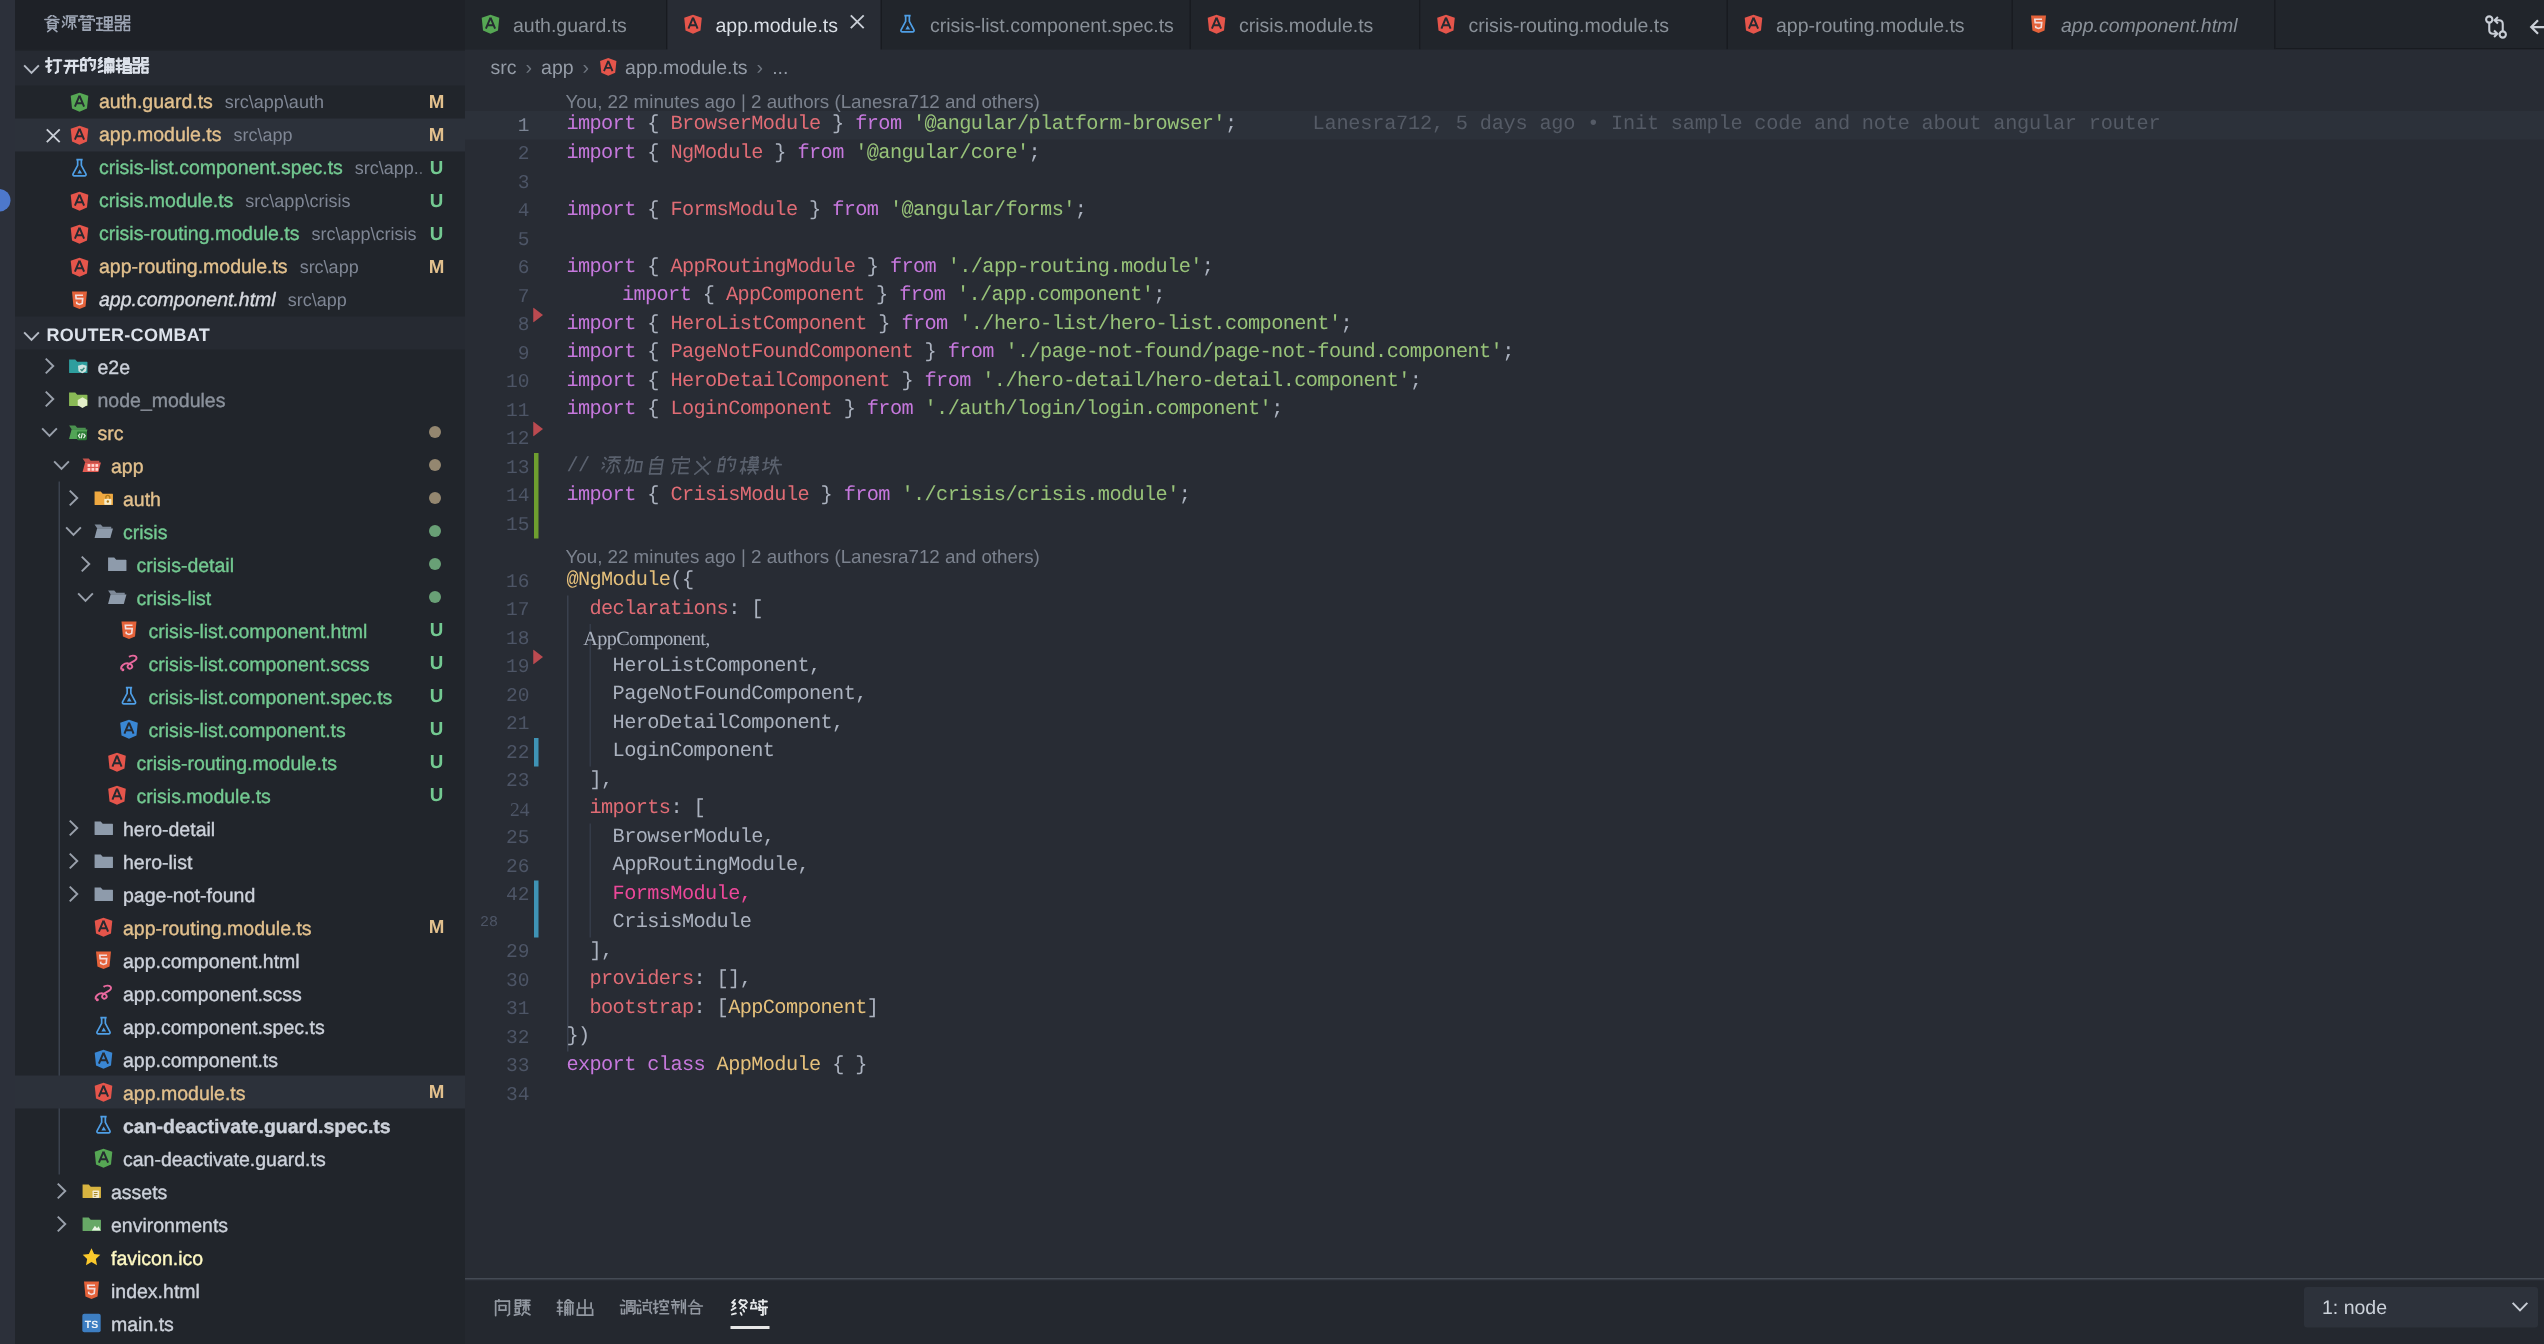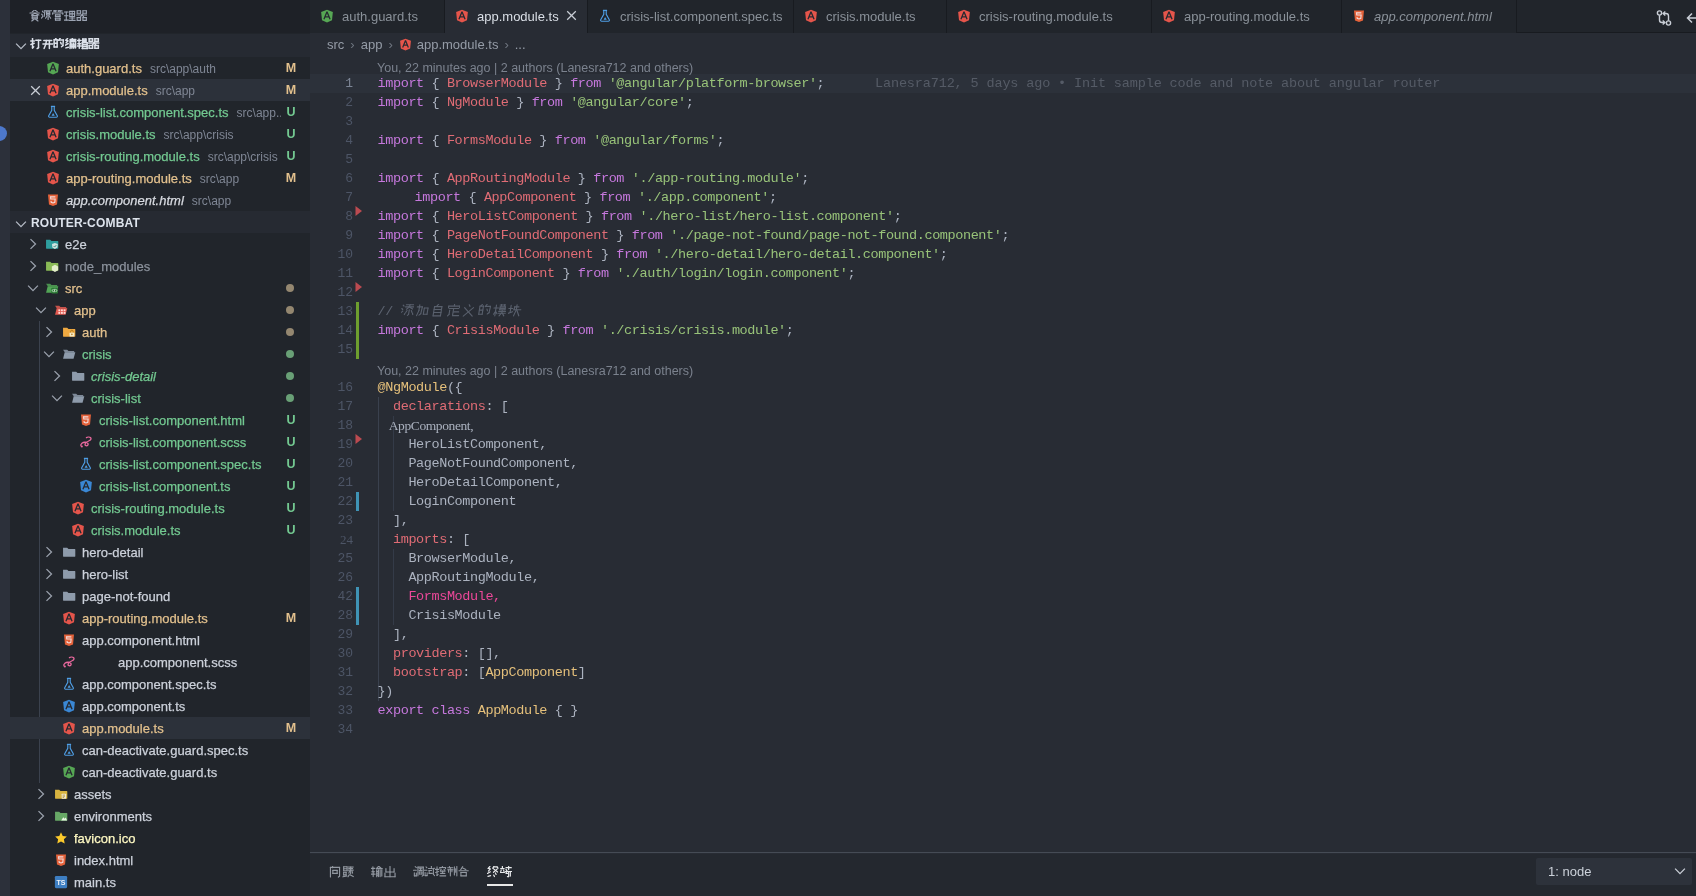--- a/index.html
+++ b/index.html
@@ -308,21 +308,21 @@
       <path d="M3.1 6.1 H15.2 L13.2 13.4 H1.2 Z" fill="#8e9bab"></path>
     </svg></div>
 <div style="position:absolute;left:82px;top:347px;width:190px;height:15px;color:#73c991;font-size:13px;line-height:15px;white-space:nowrap;overflow:hidden;-webkit-text-stroke:0.25px;">crisis</div>
 <div style="position:absolute;left:286px;top:350px;width:8px;height:8px;background:#69a076;border-radius:50%;"></div>
 <div style="position:absolute;left:49px;top:368px;width:16px;height:16px;"><svg width="16" height="16" viewBox="0 0 16 16" fill="none">
       <path d="M5.5 3.1 L10.5 8 5.5 12.9" stroke="#9aa1ac" stroke-width="1.3"></path>
     </svg></div>
 <div style="position:absolute;left:71px;top:369px;width:14px;height:14px;"><svg width="14" height="14" viewBox="0 0 16 16">
       <path d="M1.2 3.1 H5.9 L7.4 4.7 H14.8 Q15.2 4.7 15.2 5.2 V12.9 Q15.2 13.4 14.7 13.4 H1.7 Q1.2 13.4 1.2 12.9 Z" fill="#8e9bab"></path>
     </svg></div>
-<div style="position:absolute;left:91px;top:369px;width:190px;height:15px;color:#73c991;font-size:13px;line-height:15px;white-space:nowrap;overflow:hidden;font-style:italic;-webkit-text-stroke:0.25px;">crisis-detail</div>
+<div style="position:absolute;left:91px;top:369px;width:190px;height:15px;color:#73c991;font-size:13px;line-height:15px;white-space:nowrap;overflow:hidden;-webkit-text-stroke:0.25px;">crisis-detail</div>
 <div style="position:absolute;left:286px;top:372px;width:8px;height:8px;background:#69a076;border-radius:50%;"></div>
 <div style="position:absolute;left:49px;top:390px;width:16px;height:16px;"><svg width="16" height="16" viewBox="0 0 16 16" fill="none">
       <path d="M3.1 5.6 L8 10.6 12.9 5.6" stroke="#9aa1ac" stroke-width="1.3"></path>
     </svg></div>
 <div style="position:absolute;left:71px;top:391px;width:14px;height:14px;"><svg width="14" height="14" viewBox="0 0 16 16">
       <path d="M1.2 3.1 H5.9 L7.4 4.7 H13.9 V6.2 H3.4 Z" fill="#8e9bab" opacity=".85"></path>
       <path d="M3.1 6.1 H15.2 L13.2 13.4 H1.2 Z" fill="#8e9bab"></path>
     </svg></div>
 <div style="position:absolute;left:91px;top:391px;width:190px;height:15px;color:#73c991;font-size:13px;line-height:15px;white-space:nowrap;overflow:hidden;-webkit-text-stroke:0.25px;">crisis-list</div>
 <div style="position:absolute;left:286px;top:394px;width:8px;height:8px;background:#69a076;border-radius:50%;"></div>
@@ -392,21 +392,21 @@
 <div style="position:absolute;left:282px;top:610px;width:18px;height:16px;color:#e2c08d;font-size:12.5px;font-weight:bold;text-align:center;line-height:16px;">M</div>
 <div style="position:absolute;left:62px;top:633px;width:14px;height:14px;"><svg width="14" height="14" viewBox="0 0 16 16">
       <path d="M2.3 1.6 H13.7 L12.6 13 8 14.8 3.4 13 Z" fill="#e4623a"></path>
       <path d="M10.7 4.4 H5.2 L5.45 6.9 H10.45 L10.05 10.6 L8 11.4 L5.95 10.6 L5.8 9.2" stroke="#f2dddD" stroke-width="1.25" fill="none"></path>
     </svg></div>
 <div style="position:absolute;left:82px;top:633px;width:190px;height:15px;color:#ccd1da;font-size:13px;line-height:15px;white-space:nowrap;overflow:hidden;-webkit-text-stroke:0.25px;">app.component.html</div>
 <div style="position:absolute;left:62px;top:655px;width:14px;height:14px;"><svg width="14" height="14" viewBox="0 0 16 16" fill="none">
       <path d="M2.2 12.9 C1.3 10.2 4.4 8.0 7.3 8.3 C10.2 8.6 11.1 10.5 10.0 11.7 C9.0 12.8 6.7 12.4 6.9 10.6 C7.1 8.8 9.8 7.4 12.0 6.3 C13.6 5.5 14.2 4.2 13.3 3.2 C12.2 2.0 9.6 2.2 8.0 3.3" stroke="#e9699e" stroke-width="1.5"></path>
       <circle cx="3.3" cy="13.2" r="1.15" fill="#e9699e" stroke="none"></circle>
     </svg></div>
-<div style="position:absolute;left:82px;top:655px;width:190px;height:15px;color:#ccd1da;font-size:13px;line-height:15px;white-space:nowrap;overflow:hidden;margin-left:36px;-webkit-text-stroke:0.25px;">app.component.scss</div>
+<div style="position:absolute;left:82px;top:655px;width:190px;height:15px;color:#ccd1da;font-size:13px;line-height:15px;white-space:nowrap;overflow:hidden;-webkit-text-stroke:0.25px;">app.component.scss</div>
 <div style="position:absolute;left:62px;top:677px;width:14px;height:14px;"><svg width="14" height="14" viewBox="0 0 16 16" fill="none" stroke="#4f9fe6">
       <path d="M5.6 1.6 H10.4" stroke-width="1.4"></path>
       <path d="M6.6 1.8 V6 L3.1 12.4 A1.1 1.1 0 0 0 4.1 14 H11.9 A1.1 1.1 0 0 0 12.9 12.4 L9.4 6 V1.8" stroke-width="1.3"></path>
       <path d="M8.1 9.2 10 12.2 H6.4 Z" fill="#4f9fe6" stroke="none"></path>
     </svg></div>
 <div style="position:absolute;left:82px;top:677px;width:190px;height:15px;color:#ccd1da;font-size:13px;line-height:15px;white-space:nowrap;overflow:hidden;-webkit-text-stroke:0.25px;">app.component.spec.ts</div>
 <div style="position:absolute;left:62px;top:699px;width:14px;height:14px;"><svg width="14" height="14" viewBox="0 0 16 16">
       <path d="M8 .9 14.7 3.3 13.7 12.9 8 15.4 2.3 12.9 1.3 3.3 Z" fill="#3a87d4"></path>
       <path d="M8 3.2 4.5 11.6 M8 3.2 11.5 11.6 M5.8 8.9 10.2 8.9" stroke="#262a31" stroke-width="1.5" fill="none"></path>
     </svg></div>
@@ -416,21 +416,21 @@
       <path d="M8 .9 14.7 3.3 13.7 12.9 8 15.4 2.3 12.9 1.3 3.3 Z" fill="#e5554b"></path>
       <path d="M8 3.2 4.5 11.6 M8 3.2 11.5 11.6 M5.8 8.9 10.2 8.9" stroke="#262a31" stroke-width="1.5" fill="none"></path>
     </svg></div>
 <div style="position:absolute;left:82px;top:721px;width:190px;height:15px;color:#e2c08d;font-size:13px;line-height:15px;white-space:nowrap;overflow:hidden;-webkit-text-stroke:0.25px;">app.module.ts</div>
 <div style="position:absolute;left:282px;top:720px;width:18px;height:16px;color:#e2c08d;font-size:12.5px;font-weight:bold;text-align:center;line-height:16px;">M</div>
 <div style="position:absolute;left:62px;top:743px;width:14px;height:14px;"><svg width="14" height="14" viewBox="0 0 16 16" fill="none" stroke="#4f9fe6">
       <path d="M5.6 1.6 H10.4" stroke-width="1.4"></path>
       <path d="M6.6 1.8 V6 L3.1 12.4 A1.1 1.1 0 0 0 4.1 14 H11.9 A1.1 1.1 0 0 0 12.9 12.4 L9.4 6 V1.8" stroke-width="1.3"></path>
       <path d="M8.1 9.2 10 12.2 H6.4 Z" fill="#4f9fe6" stroke="none"></path>
     </svg></div>
-<div style="position:absolute;left:82px;top:743px;width:190px;height:15px;color:#ccd1da;font-size:13px;line-height:15px;white-space:nowrap;overflow:hidden;-webkit-text-stroke:0.25px;">can-deactivate.guard.spec.ts</div>
+<div style="position:absolute;left:82px;top:743px;width:190px;height:15px;color:#ccd1da;font-size:13px;line-height:15px;white-space:nowrap;overflow:hidden;font-weight:bold;-webkit-text-stroke:0.25px;">can-deactivate.guard.spec.ts</div>
 <div style="position:absolute;left:62px;top:765px;width:14px;height:14px;"><svg width="14" height="14" viewBox="0 0 16 16">
       <path d="M8 .9 14.7 3.3 13.7 12.9 8 15.4 2.3 12.9 1.3 3.3 Z" fill="#56a754"></path>
       <path d="M8 3.2 4.5 11.6 M8 3.2 11.5 11.6 M5.8 8.9 10.2 8.9" stroke="#262a31" stroke-width="1.5" fill="none"></path>
     </svg></div>
 <div style="position:absolute;left:82px;top:765px;width:190px;height:15px;color:#ccd1da;font-size:13px;line-height:15px;white-space:nowrap;overflow:hidden;-webkit-text-stroke:0.25px;">can-deactivate.guard.ts</div>
 <div style="position:absolute;left:33px;top:786px;width:16px;height:16px;"><svg width="16" height="16" viewBox="0 0 16 16" fill="none">
       <path d="M5.5 3.1 L10.5 8 5.5 12.9" stroke="#9aa1ac" stroke-width="1.3"></path>
     </svg></div>
 <div style="position:absolute;left:54px;top:787px;width:14px;height:14px;"><svg width="14" height="14" viewBox="0 0 16 16">
       <path d="M1.2 3.1 H5.9 L7.4 4.7 H14.8 Q15.2 4.7 15.2 5.2 V12.9 Q15.2 13.4 14.7 13.4 H1.7 Q1.2 13.4 1.2 12.9 Z" fill="#d8b440"></path>
@@ -546,21 +546,21 @@
 <div style="position:absolute;left:320px;top:416px;width:33px;height:19px;color:#4d5566;font-size:13px;font-family:Liberation Mono,monospace;text-align:right;line-height:19px;">18</div>
 <div style="position:absolute;left:320px;top:435px;width:33px;height:19px;color:#4d5566;font-size:13px;font-family:Liberation Mono,monospace;text-align:right;line-height:19px;">19</div>
 <div style="position:absolute;left:320px;top:454px;width:33px;height:19px;color:#4d5566;font-size:13px;font-family:Liberation Mono,monospace;text-align:right;line-height:19px;">20</div>
 <div style="position:absolute;left:320px;top:473px;width:33px;height:19px;color:#4d5566;font-size:13px;font-family:Liberation Mono,monospace;text-align:right;line-height:19px;">21</div>
 <div style="position:absolute;left:320px;top:492px;width:33px;height:19px;color:#4d5566;font-size:13px;font-family:Liberation Mono,monospace;text-align:right;line-height:19px;">22</div>
 <div style="position:absolute;left:320px;top:511px;width:33px;height:19px;color:#4d5566;font-size:13px;font-family:Liberation Mono,monospace;text-align:right;line-height:19px;">23</div>
 <div style="position:absolute;left:320px;top:530px;width:33px;height:19px;color:#4d5566;font-size:13px;font-family:Liberation Serif, serif;text-align:right;line-height:19px;">24</div>
 <div style="position:absolute;left:320px;top:549px;width:33px;height:19px;color:#4d5566;font-size:13px;font-family:Liberation Mono,monospace;text-align:right;line-height:19px;">25</div>
 <div style="position:absolute;left:320px;top:568px;width:33px;height:19px;color:#4d5566;font-size:13px;font-family:Liberation Mono,monospace;text-align:right;line-height:19px;">26</div>
 <div style="position:absolute;left:320px;top:587px;width:33px;height:19px;color:#4d5566;font-size:13px;font-family:Liberation Mono,monospace;text-align:right;line-height:19px;">42</div>
-<div style="position:absolute;left:320px;top:606px;width:33px;height:19px;color:#4d5566;font-size:13px;font-family:Liberation Mono,monospace;text-align:right;line-height:19px;">28</div>
+<div style="position:absolute;left:320px;top:606px;width:33px;height:19px;color:#4d5566;font-size:10px;font-family:Liberation Mono,monospace;text-align:left;line-height:19px;">28</div>
 <div style="position:absolute;left:320px;top:625px;width:33px;height:19px;color:#4d5566;font-size:13px;font-family:Liberation Mono,monospace;text-align:right;line-height:19px;">29</div>
 <div style="position:absolute;left:320px;top:644px;width:33px;height:19px;color:#4d5566;font-size:13px;font-family:Liberation Mono,monospace;text-align:right;line-height:19px;">30</div>
 <div style="position:absolute;left:320px;top:663px;width:33px;height:19px;color:#4d5566;font-size:13px;font-family:Liberation Mono,monospace;text-align:right;line-height:19px;">31</div>
 <div style="position:absolute;left:320px;top:682px;width:33px;height:19px;color:#4d5566;font-size:13px;font-family:Liberation Mono,monospace;text-align:right;line-height:19px;">32</div>
 <div style="position:absolute;left:320px;top:701px;width:33px;height:19px;color:#4d5566;font-size:13px;font-family:Liberation Mono,monospace;text-align:right;line-height:19px;">33</div>
 <div style="position:absolute;left:320px;top:720px;width:33px;height:19px;color:#4d5566;font-size:13px;font-family:Liberation Mono,monospace;text-align:right;line-height:19px;">34</div>
 <div style="position:absolute;left:355.5px;top:302px;width:3.5px;height:57px;background:#6e9e2f;"></div>
 <div style="position:absolute;left:355.5px;top:492px;width:3.5px;height:19px;background:#3f93b5;"></div>
 <div style="position:absolute;left:355.5px;top:587px;width:3.5px;height:38px;background:#3f93b5;"></div>
 <div style="position:absolute;left:355px;top:202px;width:8px;height:10px;"><svg width="8" height="10" viewBox="0 0 8 10">

